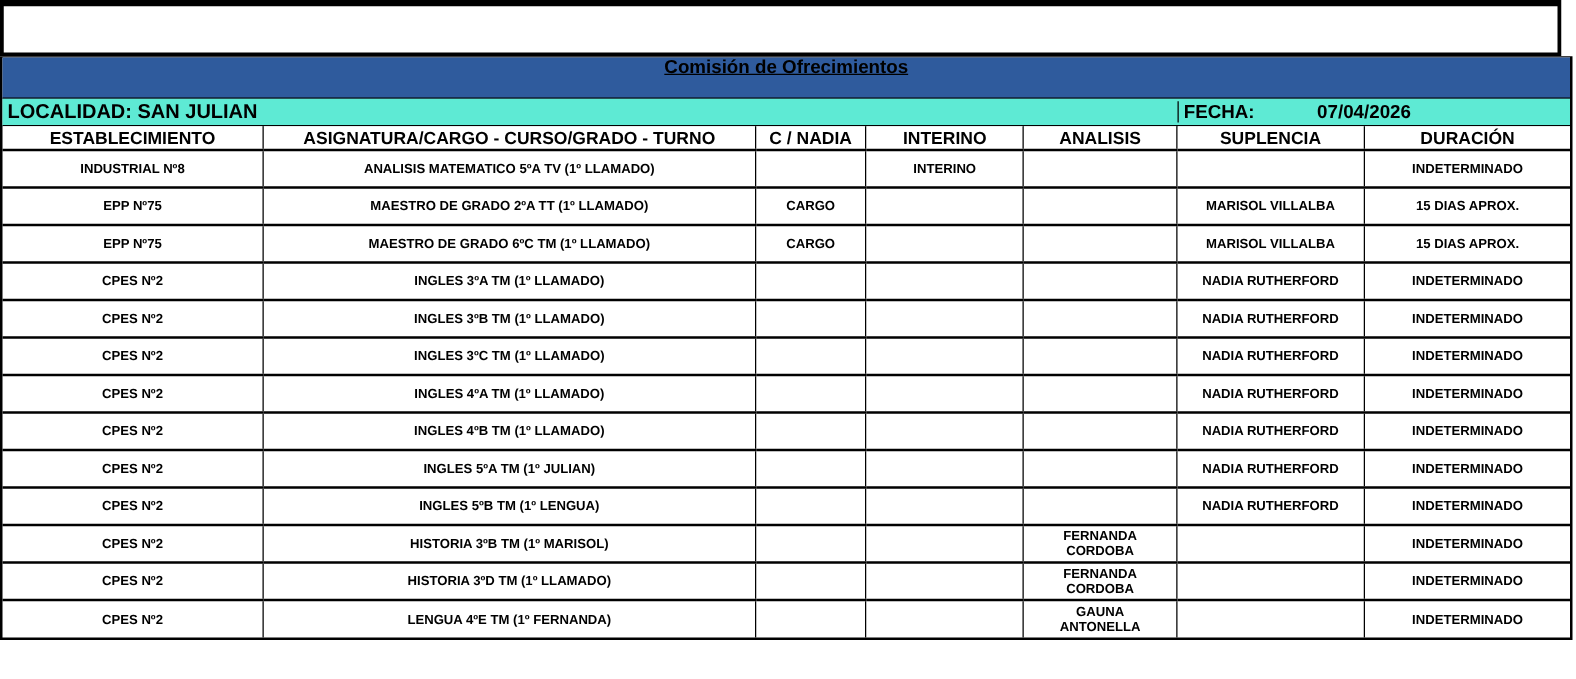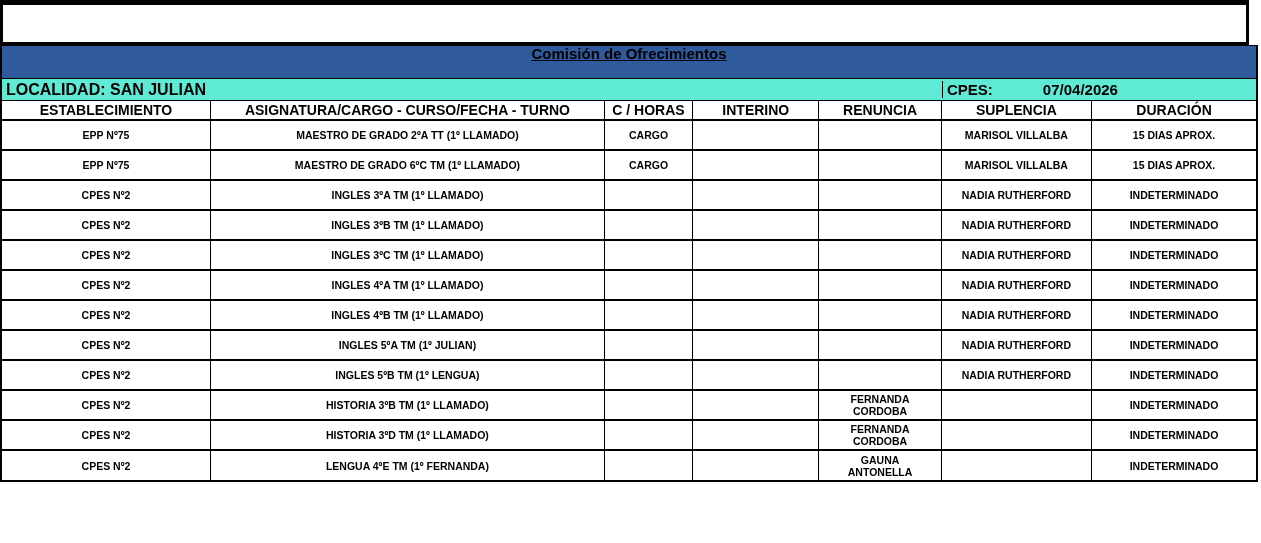--- a/index.html
+++ b/index.html
@@ -106,48 +106,57 @@
 
   <div class="frame">
 
     <div class="title-bar">
       <span class="title">Comisión de Ofrecimientos</span>
     </div>
 
     <div class="loc-row">
       <div class="loc-cell">LOCALIDAD: SAN JULIAN</div>
       <div class="fecha-cell">
-        <span>CPES:</span>
+        <span>FECHA:</span>
         <span>07/04/2026</span>
       </div>
     </div>
 
 
     <table class="offers">
       <colgroup>
           <col style="width: 208px;">
           <col style="width: 393px;">
           <col style="width: 88px;">
           <col style="width: 126px;">
           <col style="width: 122px;">
           <col style="width: 150px;">
           <col style="width: 164px;">
         </colgroup>
       <thead>
         <tr>
             <th>ESTABLECIMIENTO</th>
-            <th>ASIGNATURA/CARGO - CURSO/FECHA - TURNO</th>
-            <th>C / HORAS</th>
+            <th>ASIGNATURA/CARGO - CURSO/GRADO - TURNO</th>
+            <th>C / NADIA</th>
             <th>INTERINO</th>
-            <th>RENUNCIA</th>
+            <th>ANALISIS</th>
             <th>SUPLENCIA</th>
             <th>DURACIÓN</th>
           </tr>
       </thead>
       <tbody>
+          <tr>
+            <td class="col-establecimiento">INDUSTRIAL Nº8</td>
+            <td class="col-asignatura">ANALISIS MATEMATICO 5ºA TV (1º LLAMADO)</td>
+            <td class="col-c-horas"></td>
+            <td class="col-interino">INTERINO</td>
+            <td class="col-renuncia"></td>
+            <td class="col-suplencia"></td>
+            <td class="col-duracion">INDETERMINADO</td>
+          </tr>
           <tr>
             <td class="col-establecimiento">EPP Nº75</td>
             <td class="col-asignatura">MAESTRO DE GRADO 2ºA TT (1º LLAMADO)</td>
             <td class="col-c-horas">CARGO</td>
             <td class="col-interino"></td>
             <td class="col-renuncia"></td>
             <td class="col-suplencia">MARISOL VILLALBA</td>
             <td class="col-duracion">15 DIAS APROX.</td>
           </tr>
           <tr>
@@ -217,21 +226,21 @@
             <td class="col-establecimiento">CPES Nº2</td>
             <td class="col-asignatura">INGLES 5ºB TM (1º LENGUA)</td>
             <td class="col-c-horas"></td>
             <td class="col-interino"></td>
             <td class="col-renuncia"></td>
             <td class="col-suplencia">NADIA RUTHERFORD</td>
             <td class="col-duracion">INDETERMINADO</td>
           </tr>
           <tr>
             <td class="col-establecimiento">CPES Nº2</td>
-            <td class="col-asignatura">HISTORIA 3ºB TM (1º LLAMADO)</td>
+            <td class="col-asignatura">HISTORIA 3ºB TM (1º MARISOL)</td>
             <td class="col-c-horas"></td>
             <td class="col-interino"></td>
             <td class="col-renuncia">FERNANDA
 CORDOBA</td>
             <td class="col-suplencia"></td>
             <td class="col-duracion">INDETERMINADO</td>
           </tr>
           <tr>
             <td class="col-establecimiento">CPES Nº2</td>
             <td class="col-asignatura">HISTORIA 3ºD TM (1º LLAMADO)</td>

